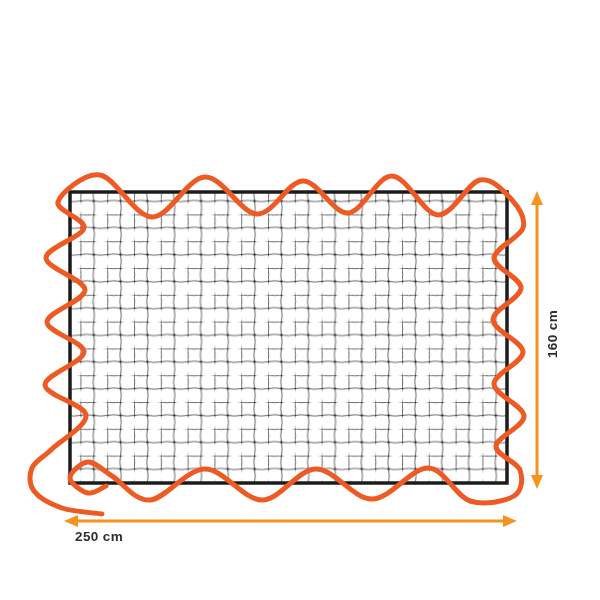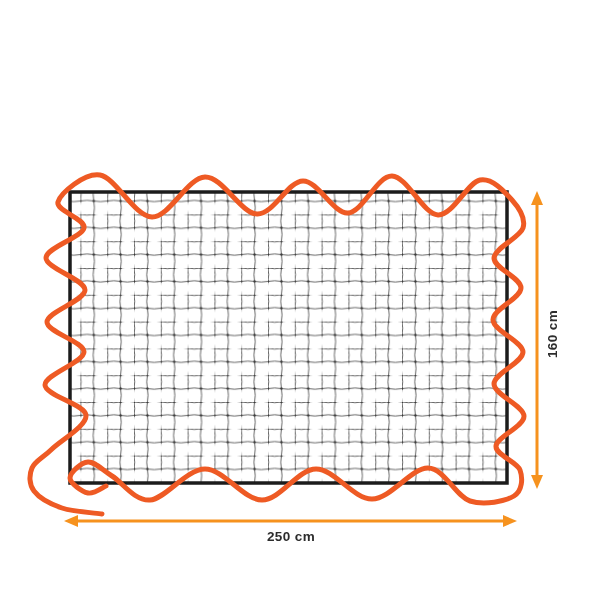--- a/index.html
+++ b/index.html
@@ -6,21 +6,21 @@
   body{width:600px;height:600px;background:var(--background,#fff);font-family:"Liberation Sans",sans-serif;}
   .stage{position:relative;width:600px;height:600px;background:var(--background,#fff);overflow:hidden;}
   svg{position:absolute;left:0;top:0;}
   .mesh-line{stroke:var(--mesh-line,#565656);stroke-width:0.9;fill:none;}
   .mesh-knot{fill:var(--mesh-knot,#383838);}
   .frame{fill:none;stroke:var(--frame,#1c1c1c);stroke-width:3.5;}
   .cord{fill:none;stroke:var(--cord,#ee5a24);stroke-width:5;stroke-linecap:round;stroke-linejoin:round;}
   .arrow-line{stroke:var(--arrow,#f6921e);stroke-width:3;}
   .arrow-head{fill:var(--arrow,#f6921e);stroke:none;}
   .label{position:absolute;font-weight:bold;font-size:13.5px;color:var(--label-text,#2d2d2d);letter-spacing:.4px;white-space:nowrap;}
-  .label-width{left:75px;width:432px;top:529px;text-align:center;}
+  .label-width{left:75px;width:432px;top:529px;}
   .label-height{left:552px;top:334px;transform:translate(-50%,-50%) rotate(-90deg);}
 </style>
 </head>
 <body>
 
 <div class="stage">
   <svg width="600" height="600" viewBox="0 0 600 600">
     <defs>
       <pattern id="mesh" width="26.8" height="26.8" patternUnits="userSpaceOnUse">
         <path class="mesh-line" d="M0 0 Q6.7 1.5 13.4 0 Q20.1 -1.5 26.8 0"></path>

